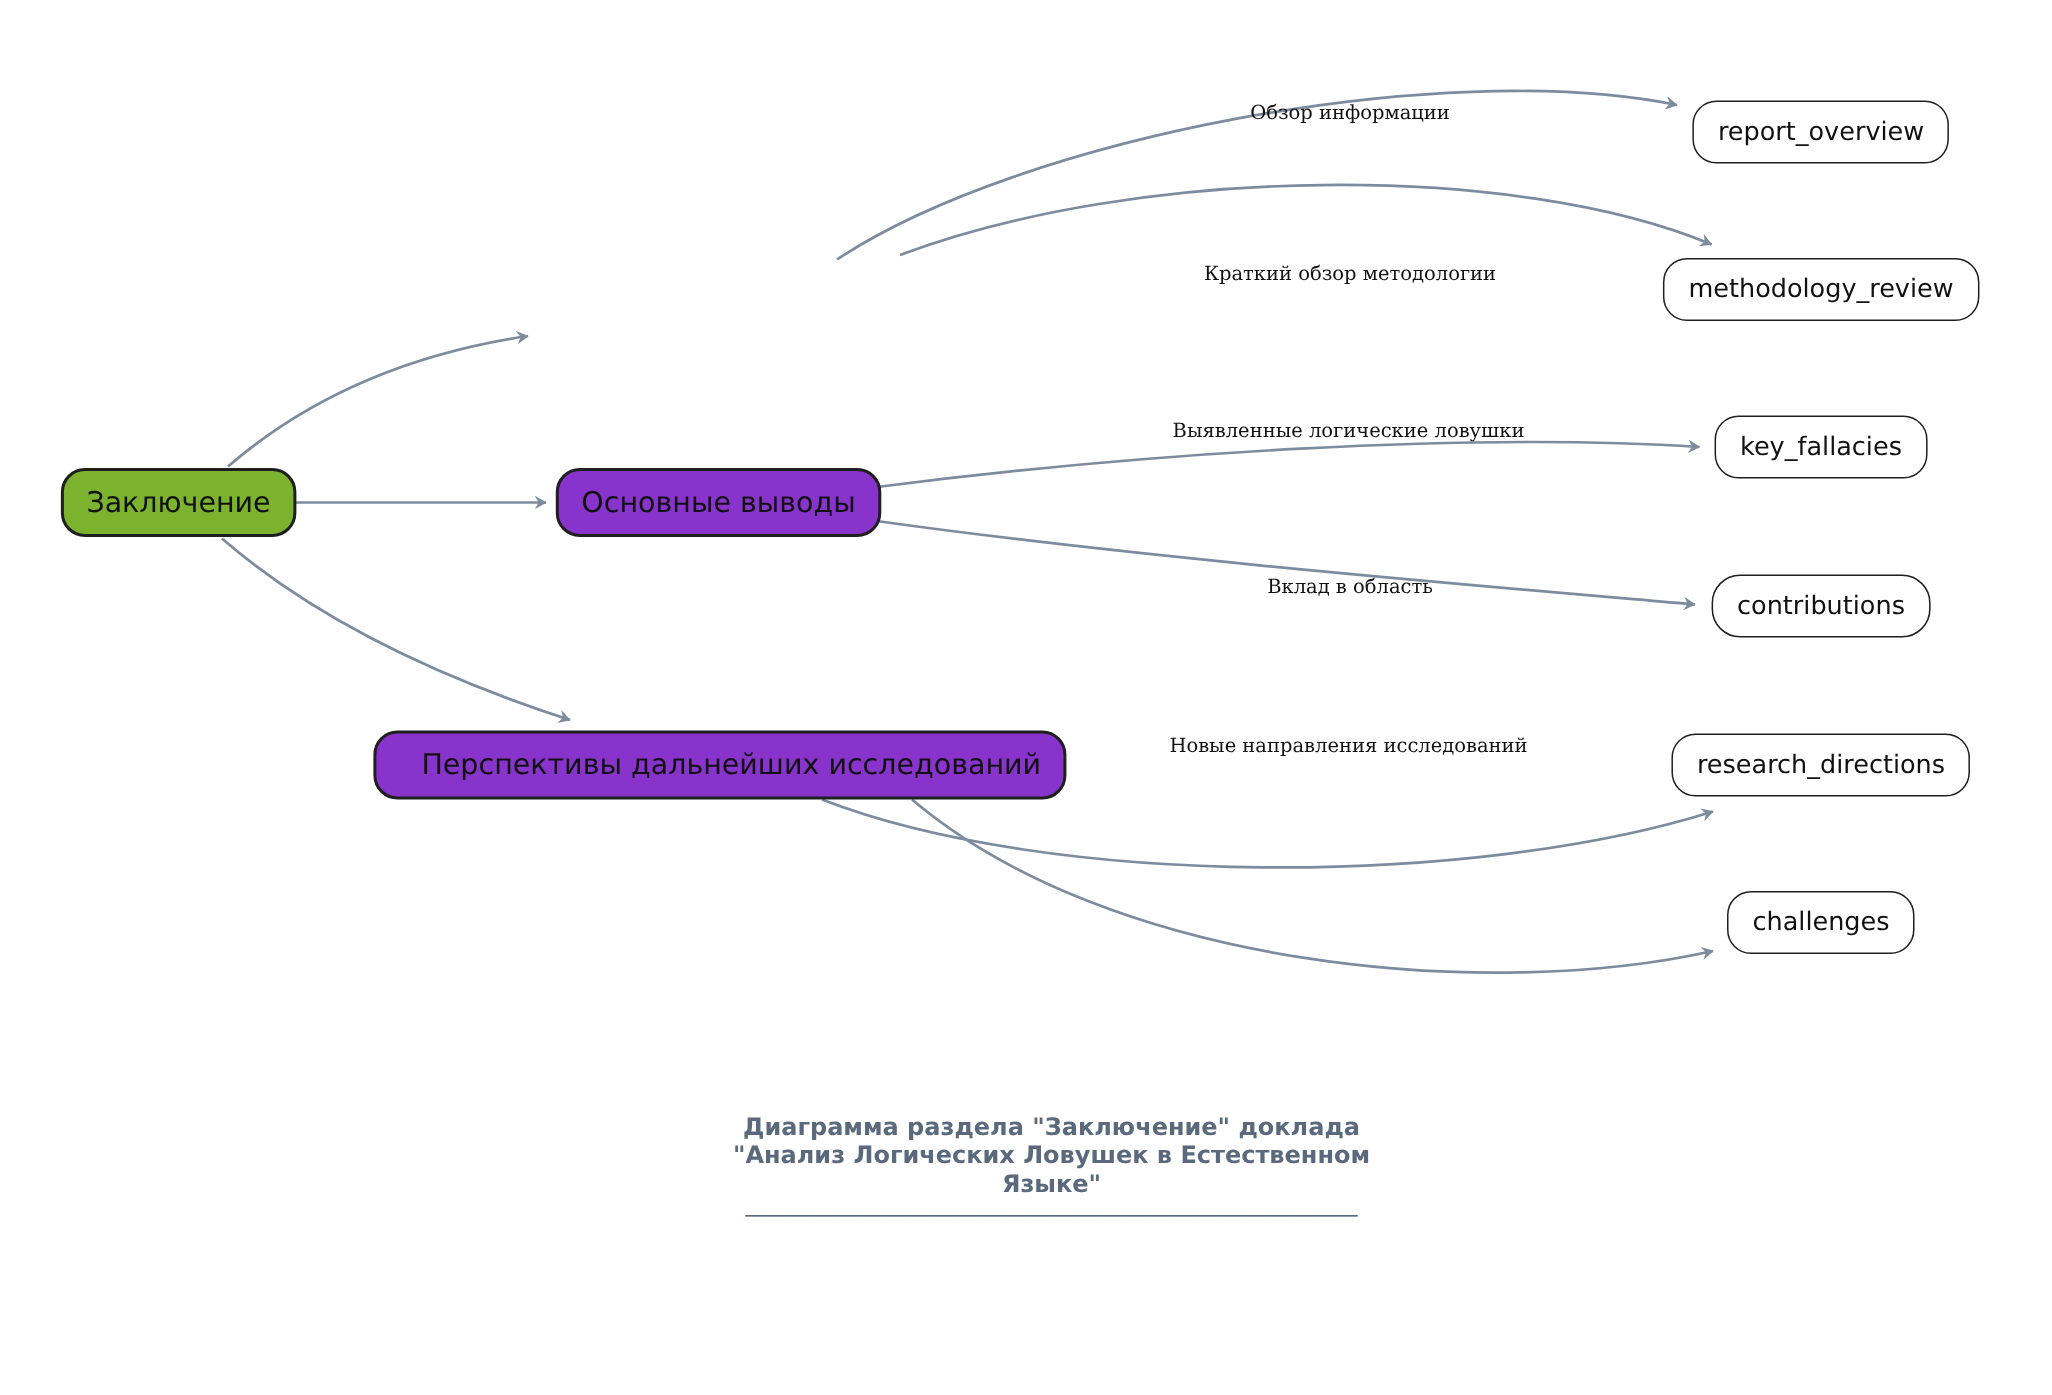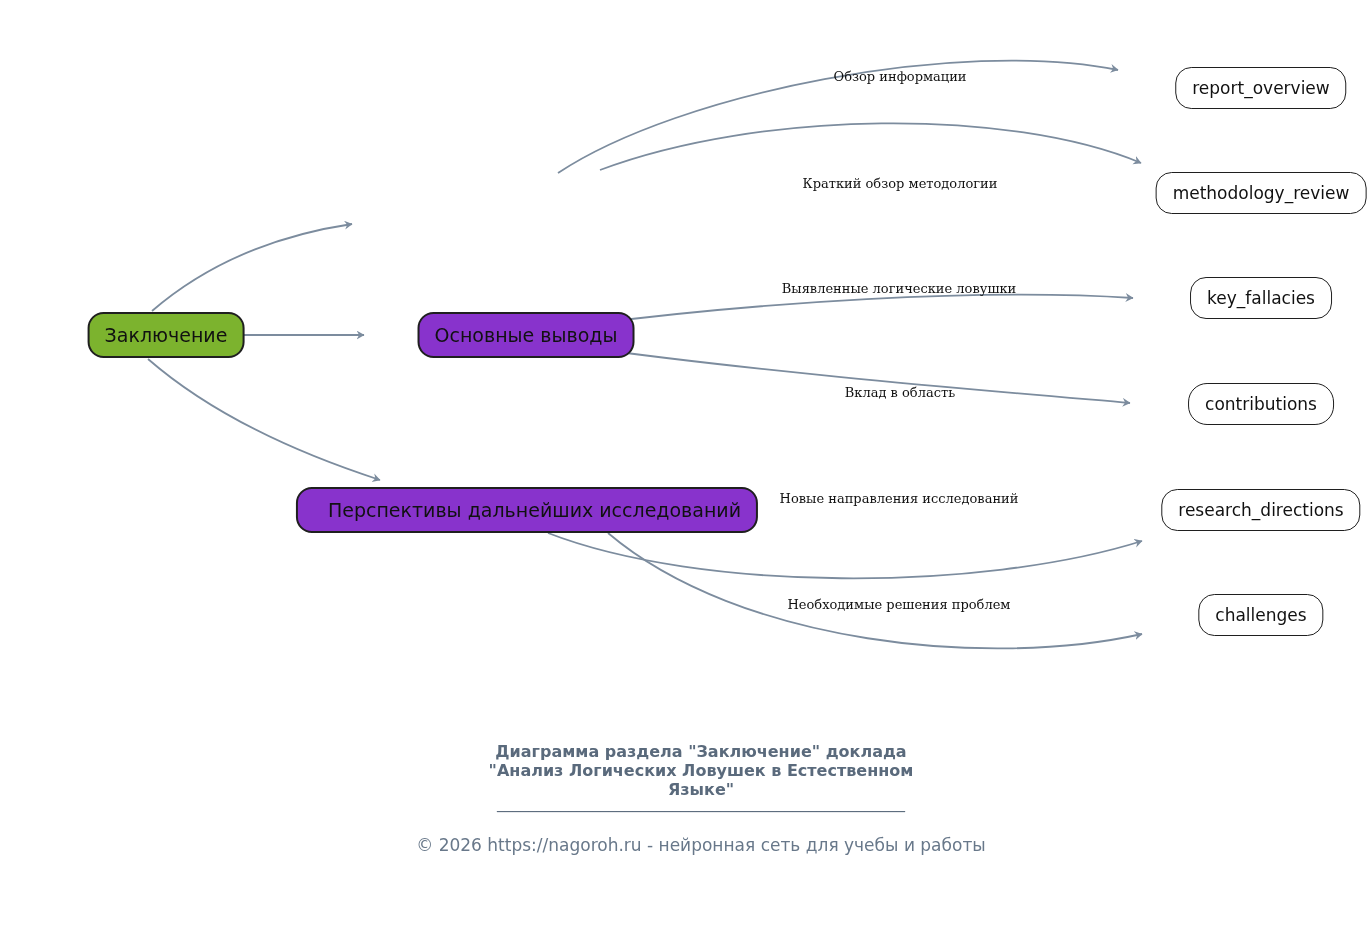--- a/index.html
+++ b/index.html
@@ -26,21 +26,20 @@
     stroke: var(--edge-stroke, #7c8c9e);
     stroke-width: 1.8;
     fill: none;
   }
   .node {
     position: absolute;
     transform: translate(-50%, -50%);
     white-space: nowrap;
     color: var(--label-text, #111111);
     text-align: center;
-    margin-left: 47px;
   }
   .node.root {
     background: var(--root-fill, #7cb32e);
     border: 2px solid var(--node-border, #1f1f1f);
     border-radius: 16px;
     padding: 10px 15px;
     font-size: 19px;
   }
   .node.branch {
     background: var(--branch-fill, #8833cc);
@@ -125,21 +124,19 @@
   <div class="node leaf" style="left:1214px; top:298px;">key_fallacies</div>
   <div class="node leaf" style="left:1214px; top:404px;border-radius:19px;">contributions</div>
   <div class="node leaf" style="left:1214px; top:510px;">research_directions</div>
   <div class="node leaf" style="left:1214px; top:615px;">challenges</div>
 
   <div class="edge-label" style="left:900px; top:76px;">Обзор информации</div>
   <div class="edge-label" style="left:900px; top:183px;">Краткий обзор методологии</div>
   <div class="edge-label" style="left:899px; top:288px;">Выявленные логические ловушки</div>
   <div class="edge-label" style="left:900px; top:392px;">Вклад в область</div>
   <div class="edge-label" style="left:899px; top:498px;">Новые направления исследований</div>
-  <div class="edge-label" style="left:899px; top:604px;">Необходимые решения проблем</div>
 
   <div class="footer-title">Диаграмма раздела "Заключение" доклада
 "Анализ Логических Ловушек в Естественном
 Языке"</div>
   <div class="footer-divider">___________________________________________________</div>
-  <div class="footer-copyright">© 2026 https://nagoroh.ru - нейронная сеть для учебы и работы</div>
 
 </div>
 
 </body></html>

